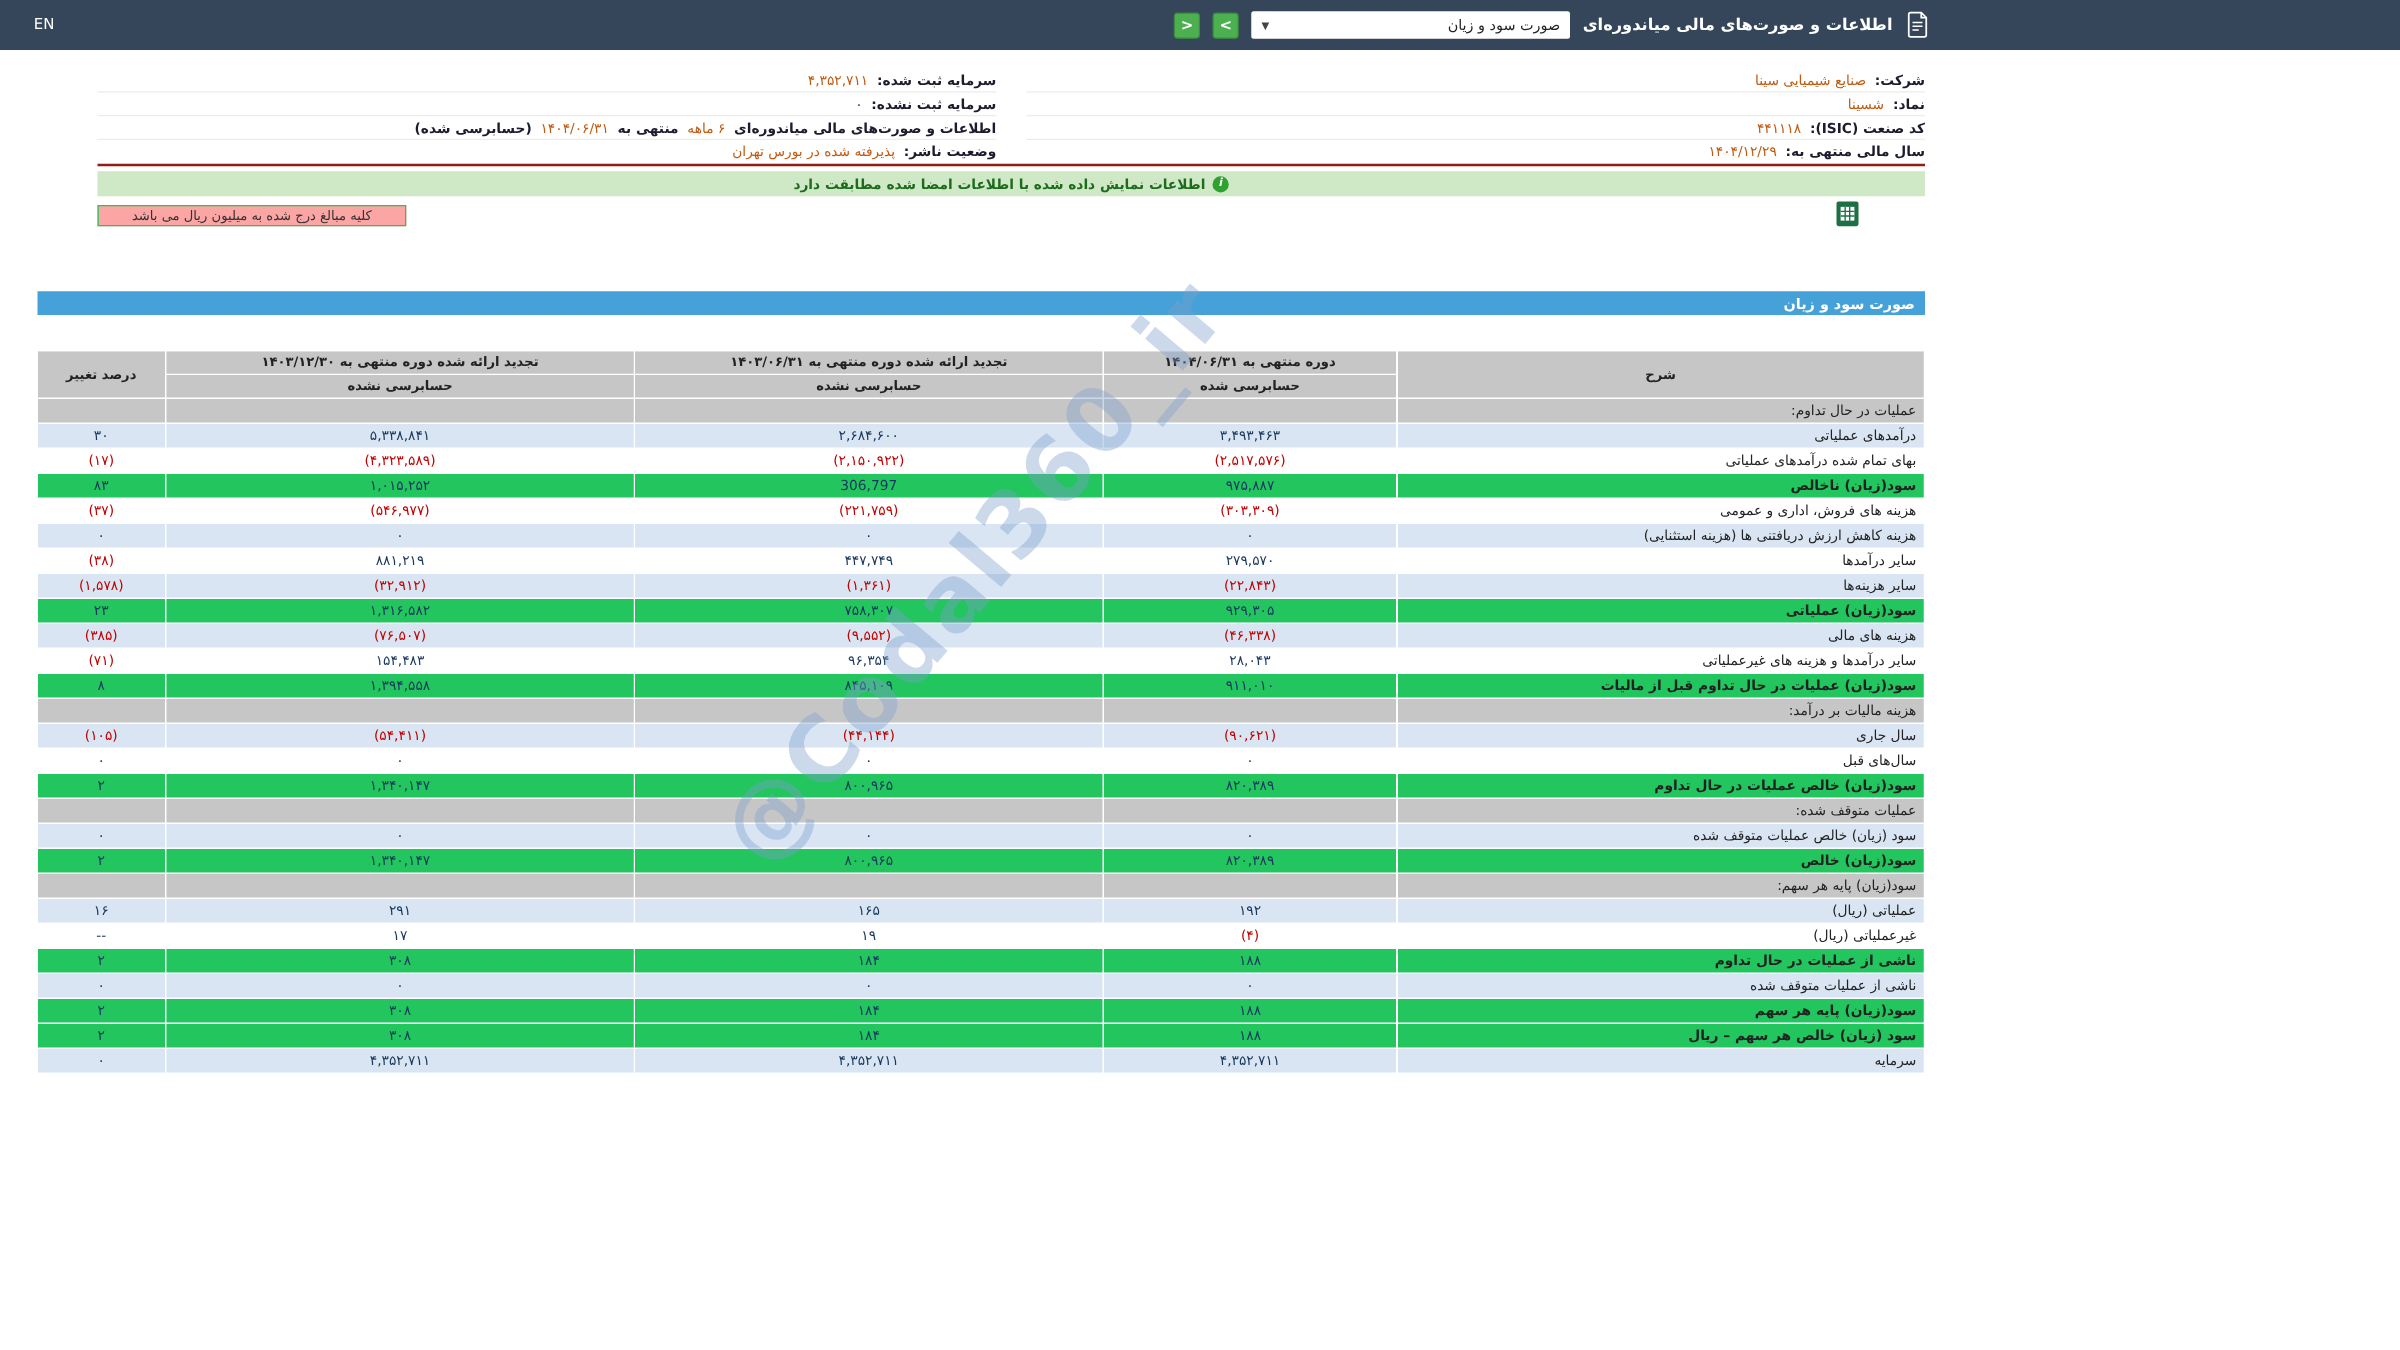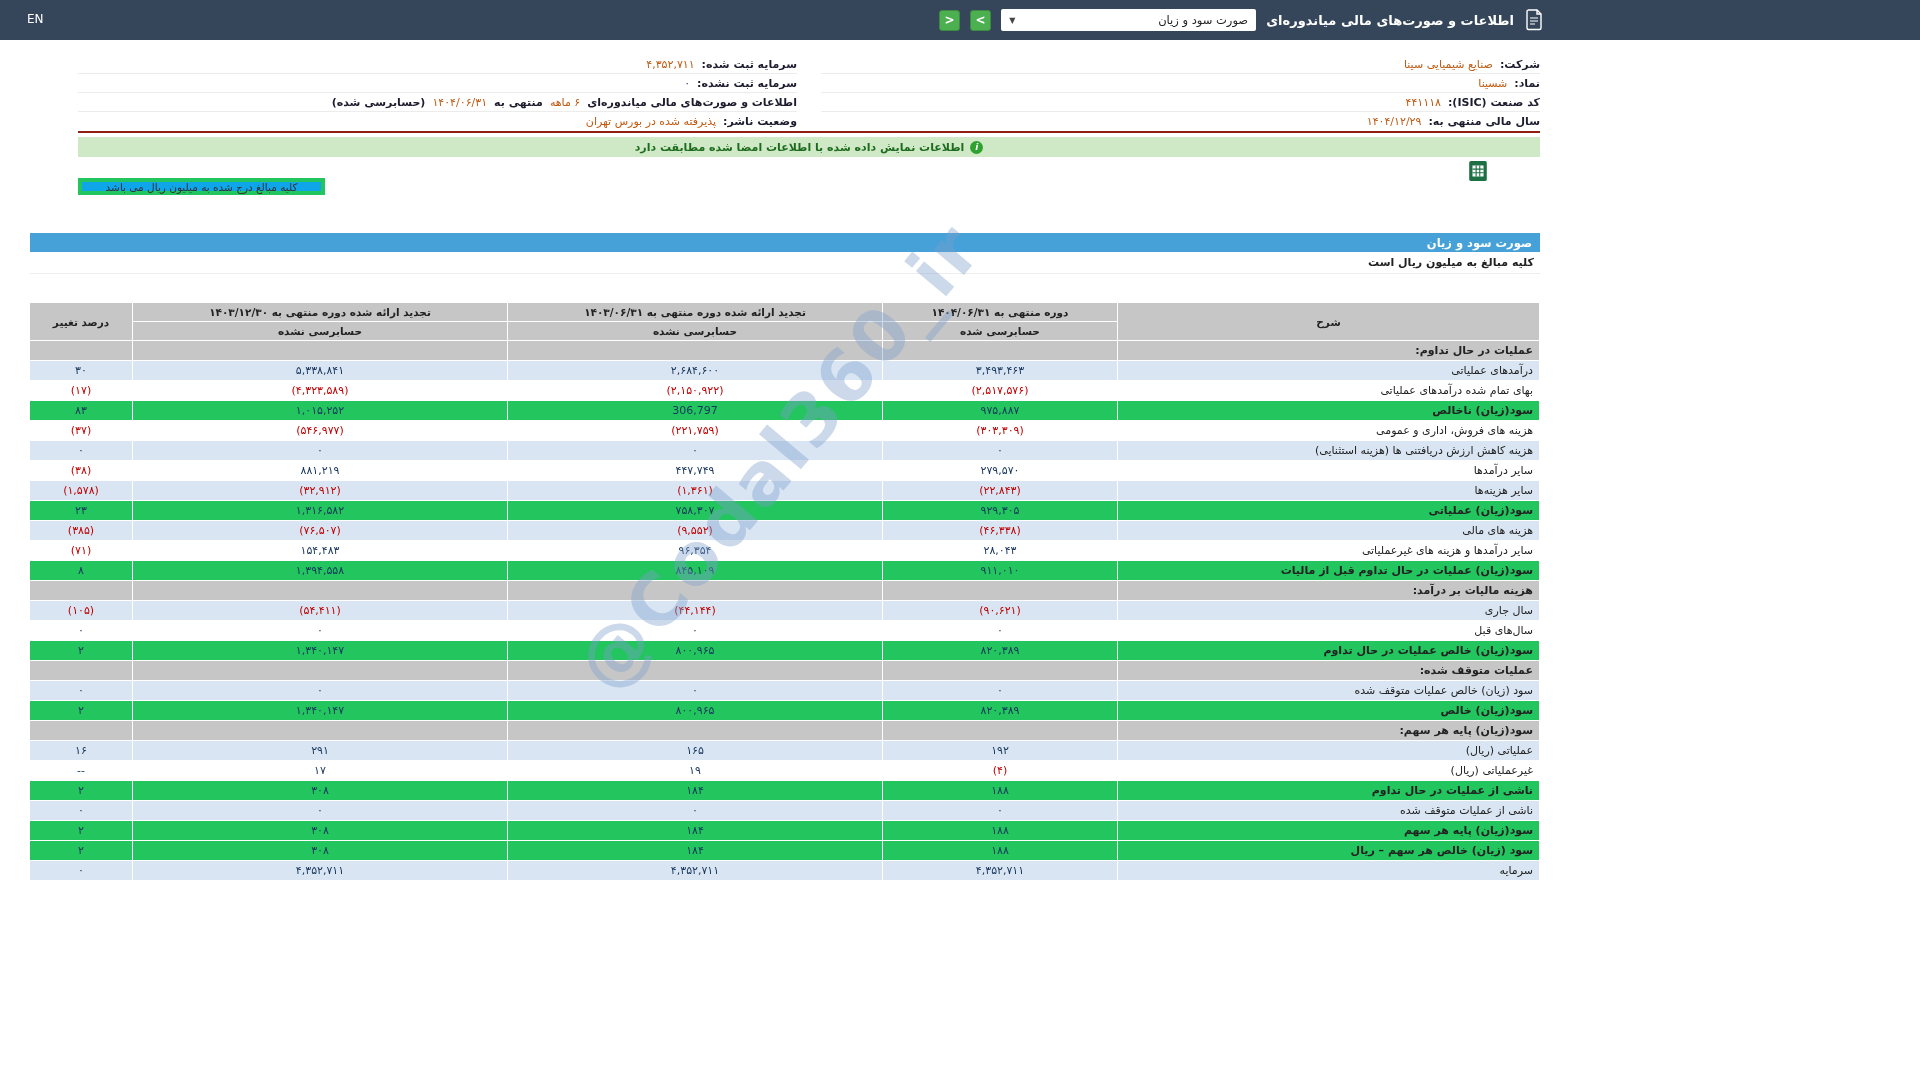--- a/index.html
+++ b/index.html
@@ -54,22 +54,22 @@
     gap:6px; font-size:11px; font-weight:bold; color:#1d6b1d;
   }
   .info-icon {
     width:13px; height:13px; border-radius:50%; background:#2ea12e; color:#ffffff;
     font-size:9px; font-weight:bold; font-style:italic;
     display:flex; align-items:center; justify-content:center; flex:0 0 auto;
   }
 
   
   .unit-box {
-    position:absolute; top:178px; left:78px; width:247px; height:17px;
-    border:4px solid #22c55e; background:#0ea5e9; display:flex; align-items:center;
+    position:absolute; top:164px; left:78px; width:247px; height:17px;
+    border:1px solid #22c55e; background:#fca5a5; display:flex; align-items:center;
     justify-content:center; font-size:10.5px; color:#333; white-space:nowrap;
   }
   .excel-icon { position:absolute; top:160px; left:1468px; width:20px; height:22px; cursor:pointer; }
 
   
   .statement { position:absolute; top:233px; left:30px; width:1510px; }
   .statement-title {
     height:19px; background:#45a1d7; color:#ffffff; font-weight:bold;
     font-size:11.5px; display:flex; align-items:center; padding:0 8px;
   }
@@ -90,21 +90,21 @@
     height:20px; border:1px solid #ffffff; padding:1px 6px;
     white-space:nowrap; overflow:hidden;
   }
   .desc-cell { text-align:right; color:#222; }
   .num { text-align:center; color:#17365d; direction:ltr; unicode-bidi:embed; }
   .num.neg { color:#c00000; }
   .row-blue td { background:#d9e5f2;margin-top:16px; }
   .row-white td { background:#ffffff; }
   .row-yellow td { background:#22c55e; }
   .row-yellow .desc-cell { font-weight:bold; }
-  .section-row td { background:#c6c6c6; font-weight:bold; color:#222; }
+  .section-row td { background:#c6c6c6; font-weight:normal; color:#222; }
 
   
   .watermark {
     position:absolute; left:488px; top:415px; z-index:10;
     transform:rotate(-50deg); transform-origin:center;
     font-size:72px; font-weight:bold; letter-spacing:3px;
     color:rgba(125,160,205,0.40); pointer-events:none;
     direction:ltr; white-space:nowrap;
     font-family:"DejaVu Sans", sans-serif;
   }
@@ -185,21 +185,20 @@
 <div class="excel-icon">
   <svg width="20" height="22" viewBox="0 0 18 20">
     <rect x="1" y="1" width="16" height="18" rx="1.5" fill="#1d7044"></rect>
     <rect x="4" y="5" width="10" height="10" fill="#ffffff"></rect>
     <path d="M4 8.3h10 M4 11.6h10 M7.3 5v10 M10.6 5v10" stroke="#1d7044" stroke-width="1"></path>
   </svg>
 </div>
 
 <section class="statement">
   <div class="statement-title">صورت سود و زیان</div>
-  <div class="statement-unit">کلیه مبالغ به میلیون ریال است</div>
   <div class="statement-gap"></div>
   <table class="fin">
     <colgroup>
       <col style="width:422px">
         <col style="width:235px">
         <col style="width:375px">
         <col style="width:375px">
         <col style="width:103px">
     </colgroup>
     <thead>

